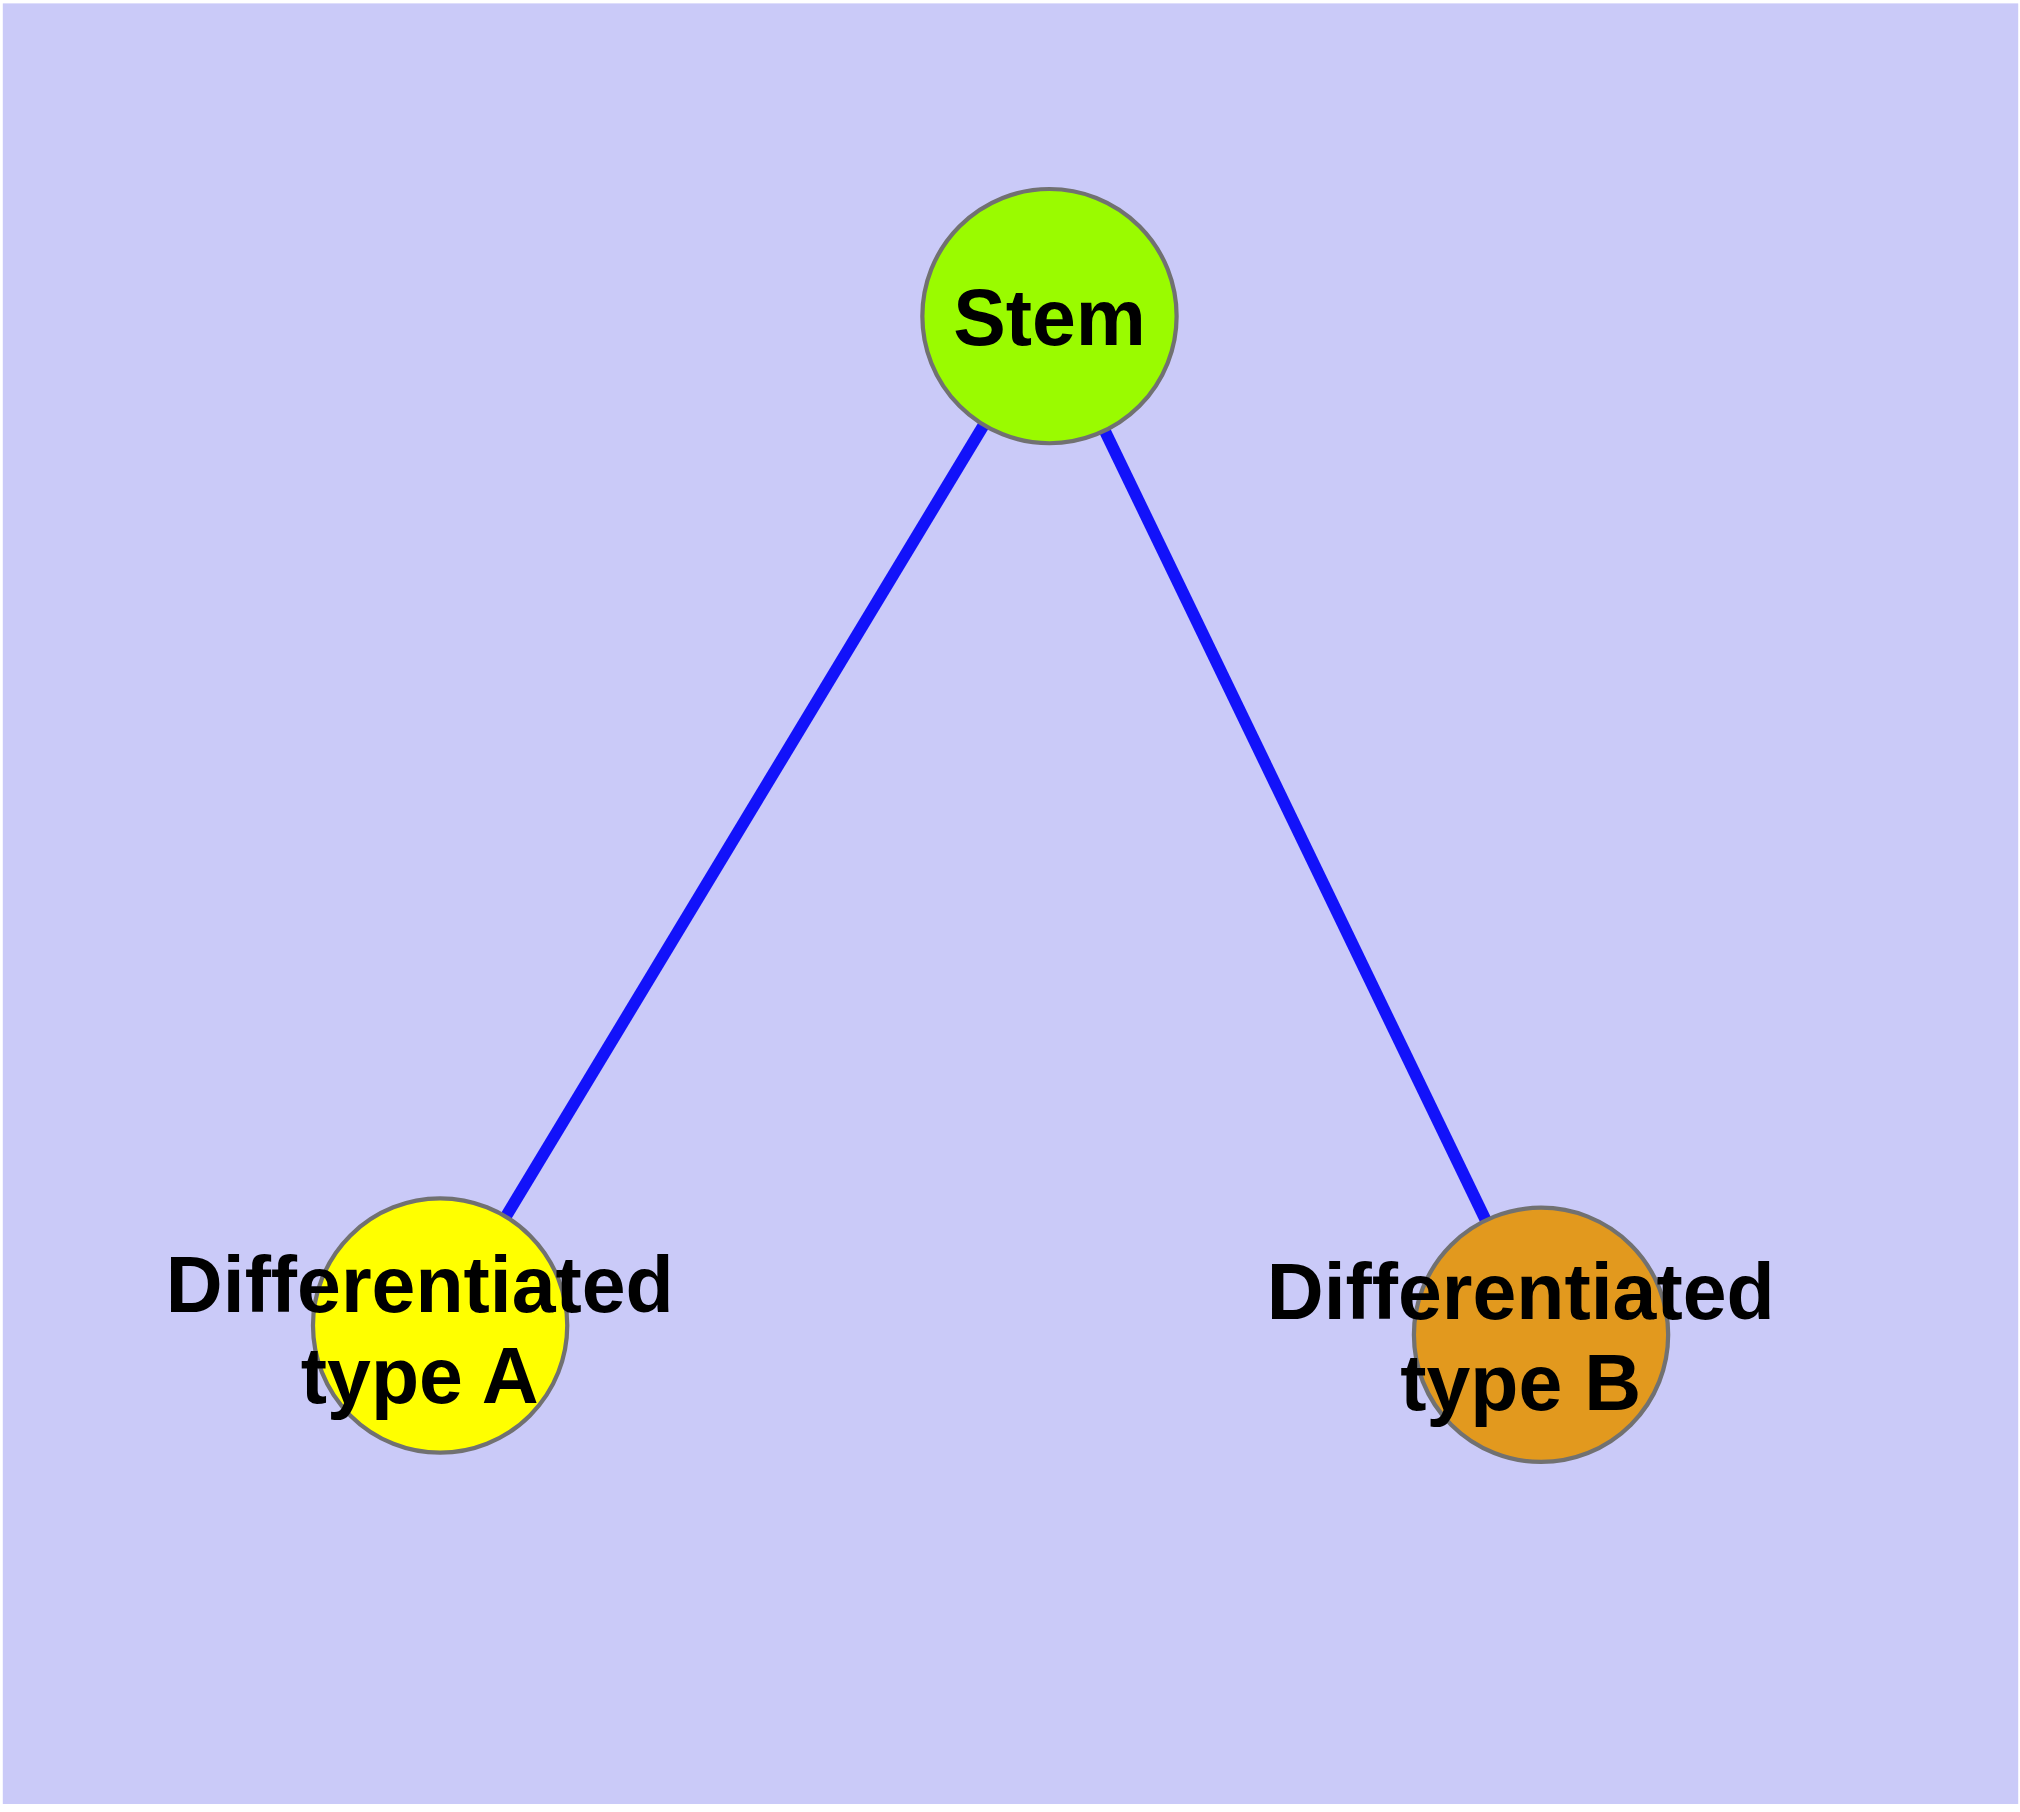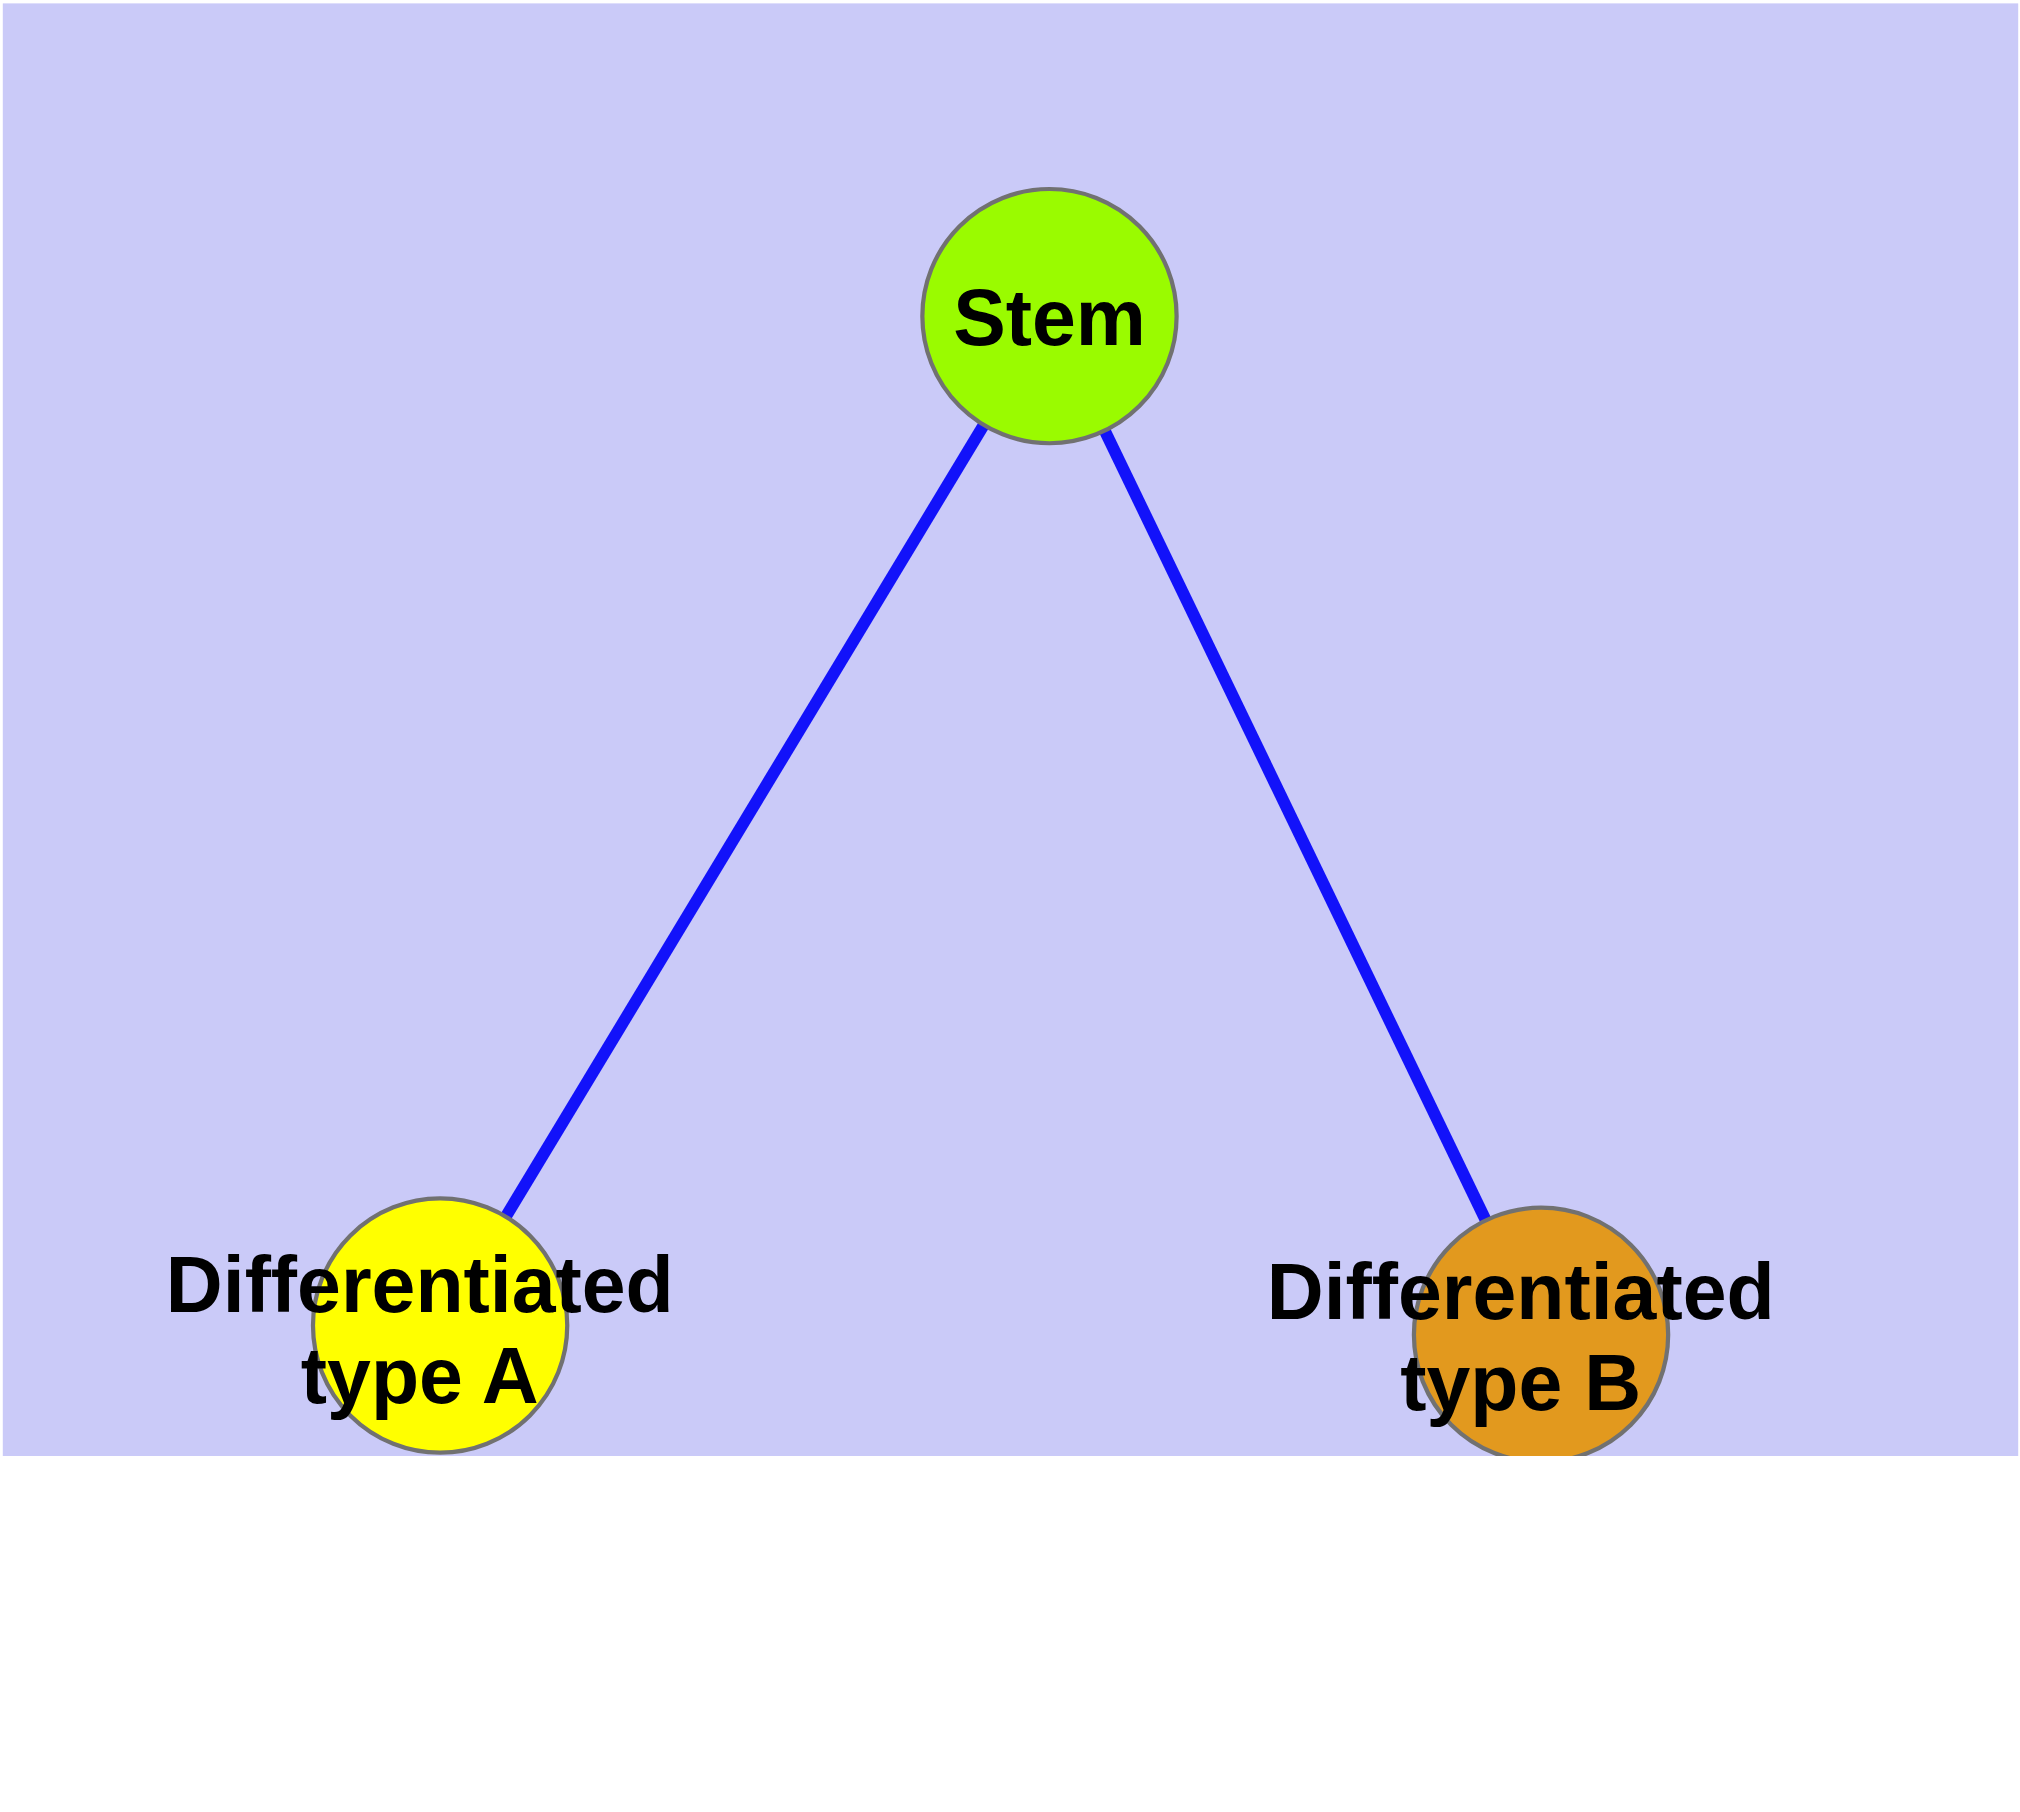--- a/index.html
+++ b/index.html
@@ -4,21 +4,21 @@
 <style>
   html, body {
     margin: 0;
     padding: 0;
     background: #ffffff;
     font-family: "Liberation Sans", sans-serif;
   }
   .frame {
     position: relative;
     width: 2021px;
-    height: 1456px;
+    height: 1804px;
     background: #ffffff;
     overflow: hidden;
   }
   svg.graph {
     display: block;
     width: 2021px;
     height: 1812px;
   }
   .node-circle {
     stroke-width: 5px;

